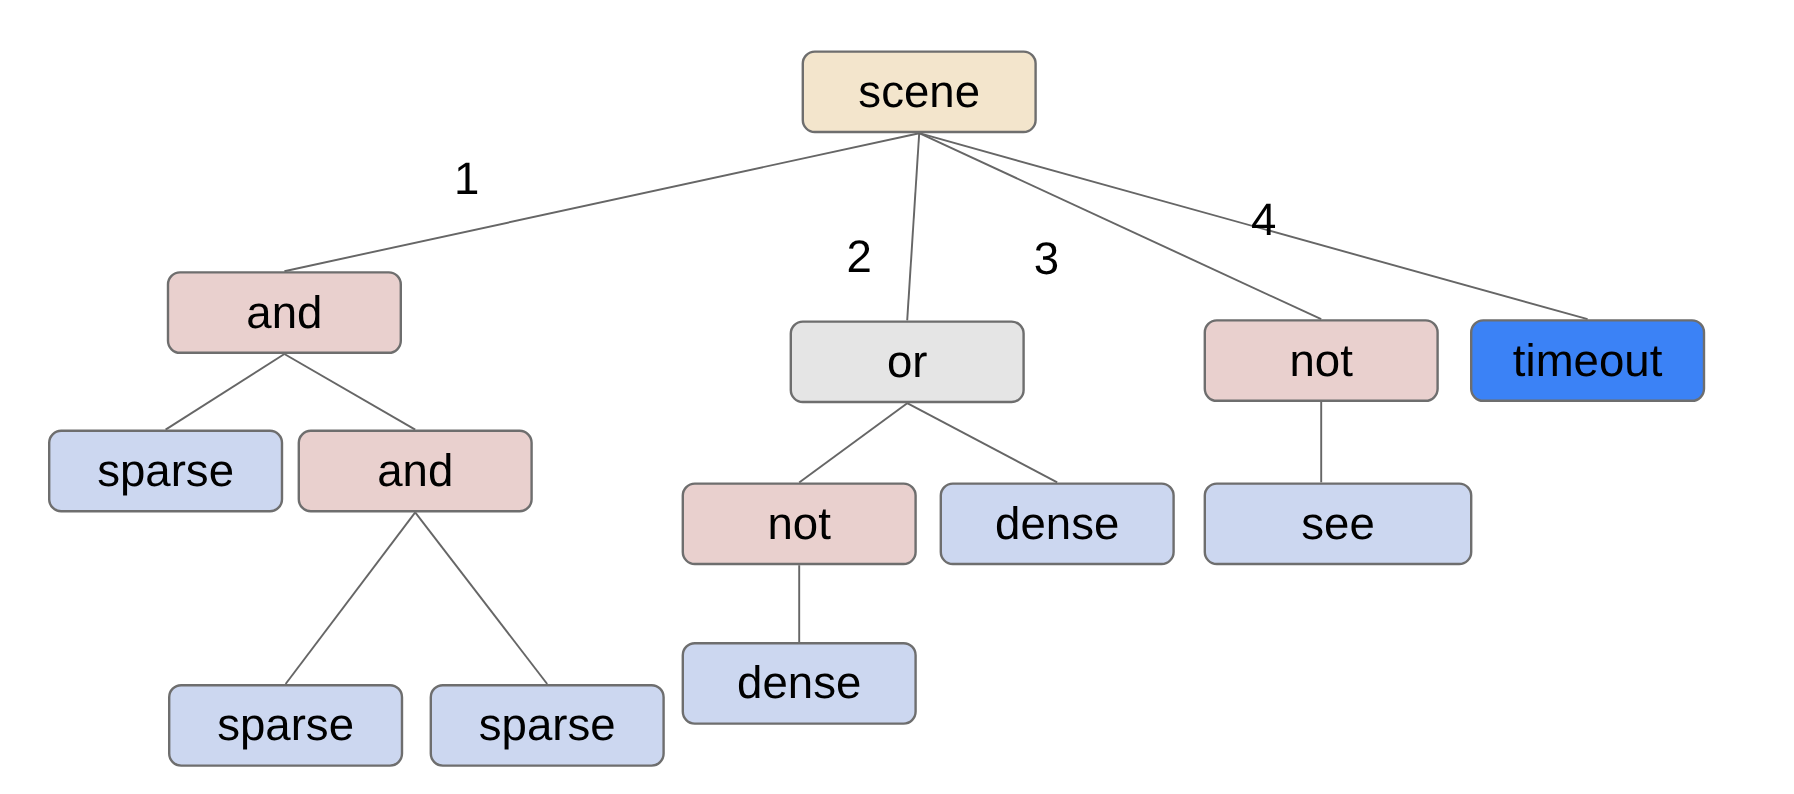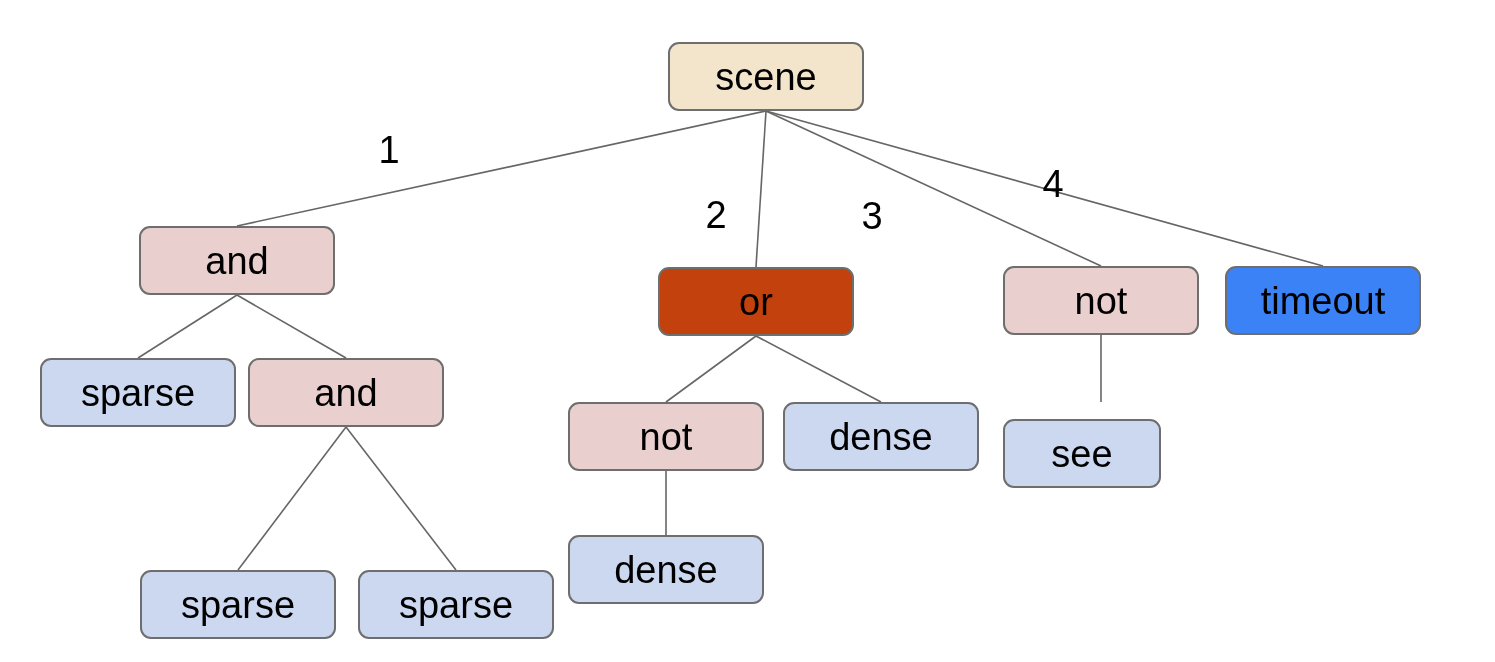--- a/index.html
+++ b/index.html
@@ -65,42 +65,42 @@
       <line x1="666" y1="471" x2="666" y2="535" stroke="#666666" stroke-width="1.6"></line>
       <line x1="1101" y1="335" x2="1101" y2="402" stroke="#666666" stroke-width="1.6"></line>
     </svg>
   <div id="node-layer">
       <div class="node" style="left: 668px; top: 42px; width: 196px; height: 69px; background: rgb(243, 229, 204); border-color: rgb(110, 110, 110);">
         <span>scene</span>
       </div>
       <div class="node" style="left: 139px; top: 226px; width: 196px; height: 69px; background: rgb(233, 208, 206); border-color: rgb(110, 110, 110);">
         <span>and</span>
       </div>
-      <div class="node" style="left: 658px; top: 267px; width: 196px; height: 69px; background: #c2410c; border-color: rgb(110, 110, 110); text-align: right;">
+      <div class="node" style="left: 658px; top: 267px; width: 196px; height: 69px; background: #e5e5e5; border-color: rgb(110, 110, 110); text-align: right;">
         <span>or</span>
       </div>
       <div class="node" style="left: 1003px; top: 266px; width: 196px; height: 69px; background: rgb(233, 208, 206); border-color: rgb(110, 110, 110);">
         <span>not</span>
       </div>
       <div class="node" style="left: 1225px; top: 266px; width: 196px; height: 69px; background: #3b82f6; border-color: rgb(110, 110, 110);">
         <span>timeout</span>
       </div>
       <div class="node" style="left: 40px; top: 358px; width: 196px; height: 69px; background: rgb(204, 215, 240); border-color: rgb(110, 110, 110);">
         <span>sparse</span>
       </div>
       <div class="node" style="left: 248px; top: 358px; width: 196px; height: 69px; background: rgb(233, 208, 206); border-color: rgb(110, 110, 110);">
         <span>and</span>
       </div>
       <div class="node" style="left: 568px; top: 402px; width: 196px; height: 69px; background: rgb(233, 208, 206); border-color: rgb(110, 110, 110);">
         <span>not</span>
       </div>
       <div class="node" style="left: 783px; top: 402px; width: 196px; height: 69px; background: rgb(204, 215, 240); border-color: rgb(110, 110, 110);">
         <span>dense</span>
       </div>
-      <div class="node" style="left: 1003px; top: 402px; width: 158px; height: 69px; background: rgb(204, 215, 240); border-color: rgb(110, 110, 110); margin-top: 17px;">
+      <div class="node" style="left: 1003px; top: 402px; width: 224px; height: 69px; background: rgb(204, 215, 240); border-color: rgb(110, 110, 110);">
         <span>see</span>
       </div>
       <div class="node" style="left: 140px; top: 570px; width: 196px; height: 69px; background: rgb(204, 215, 240); border-color: rgb(110, 110, 110);">
         <span>sparse</span>
       </div>
       <div class="node" style="left: 358px; top: 570px; width: 196px; height: 69px; background: rgb(204, 215, 240); border-color: rgb(110, 110, 110);">
         <span>sparse</span>
       </div>
       <div class="node" style="left: 568px; top: 535px; width: 196px; height: 69px; background: rgb(204, 215, 240); border-color: rgb(110, 110, 110);">
         <span>dense</span>

